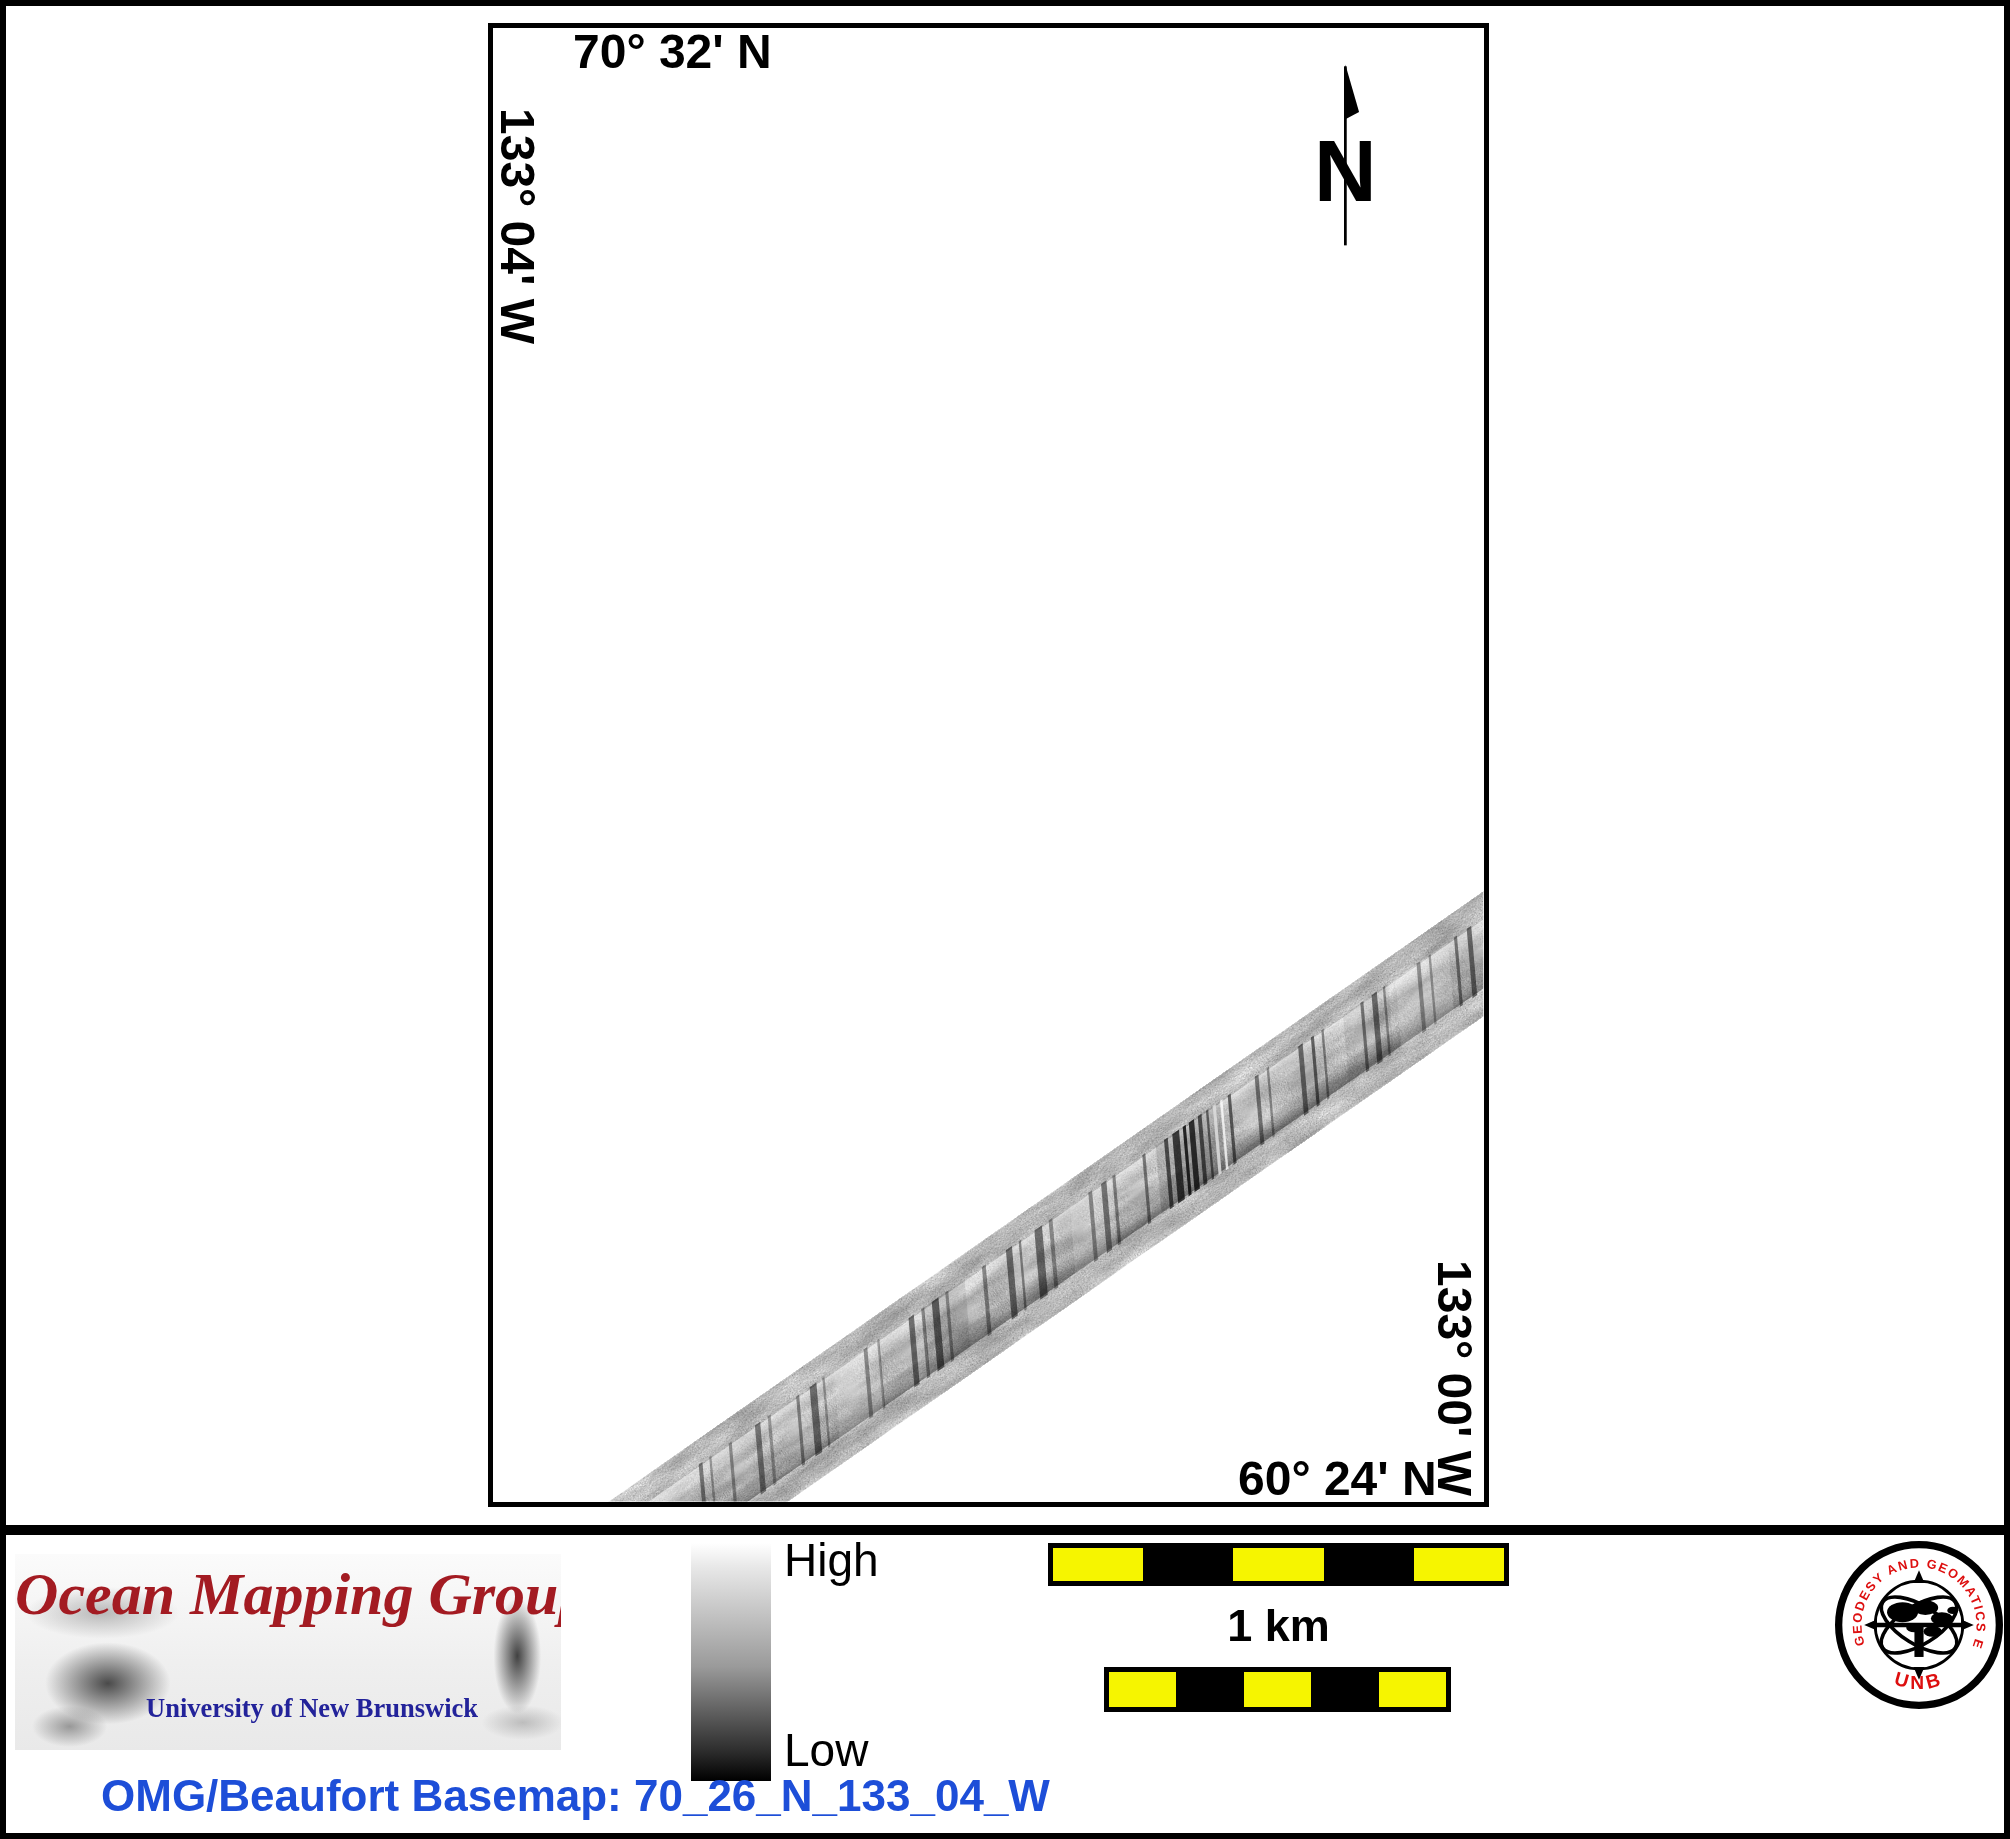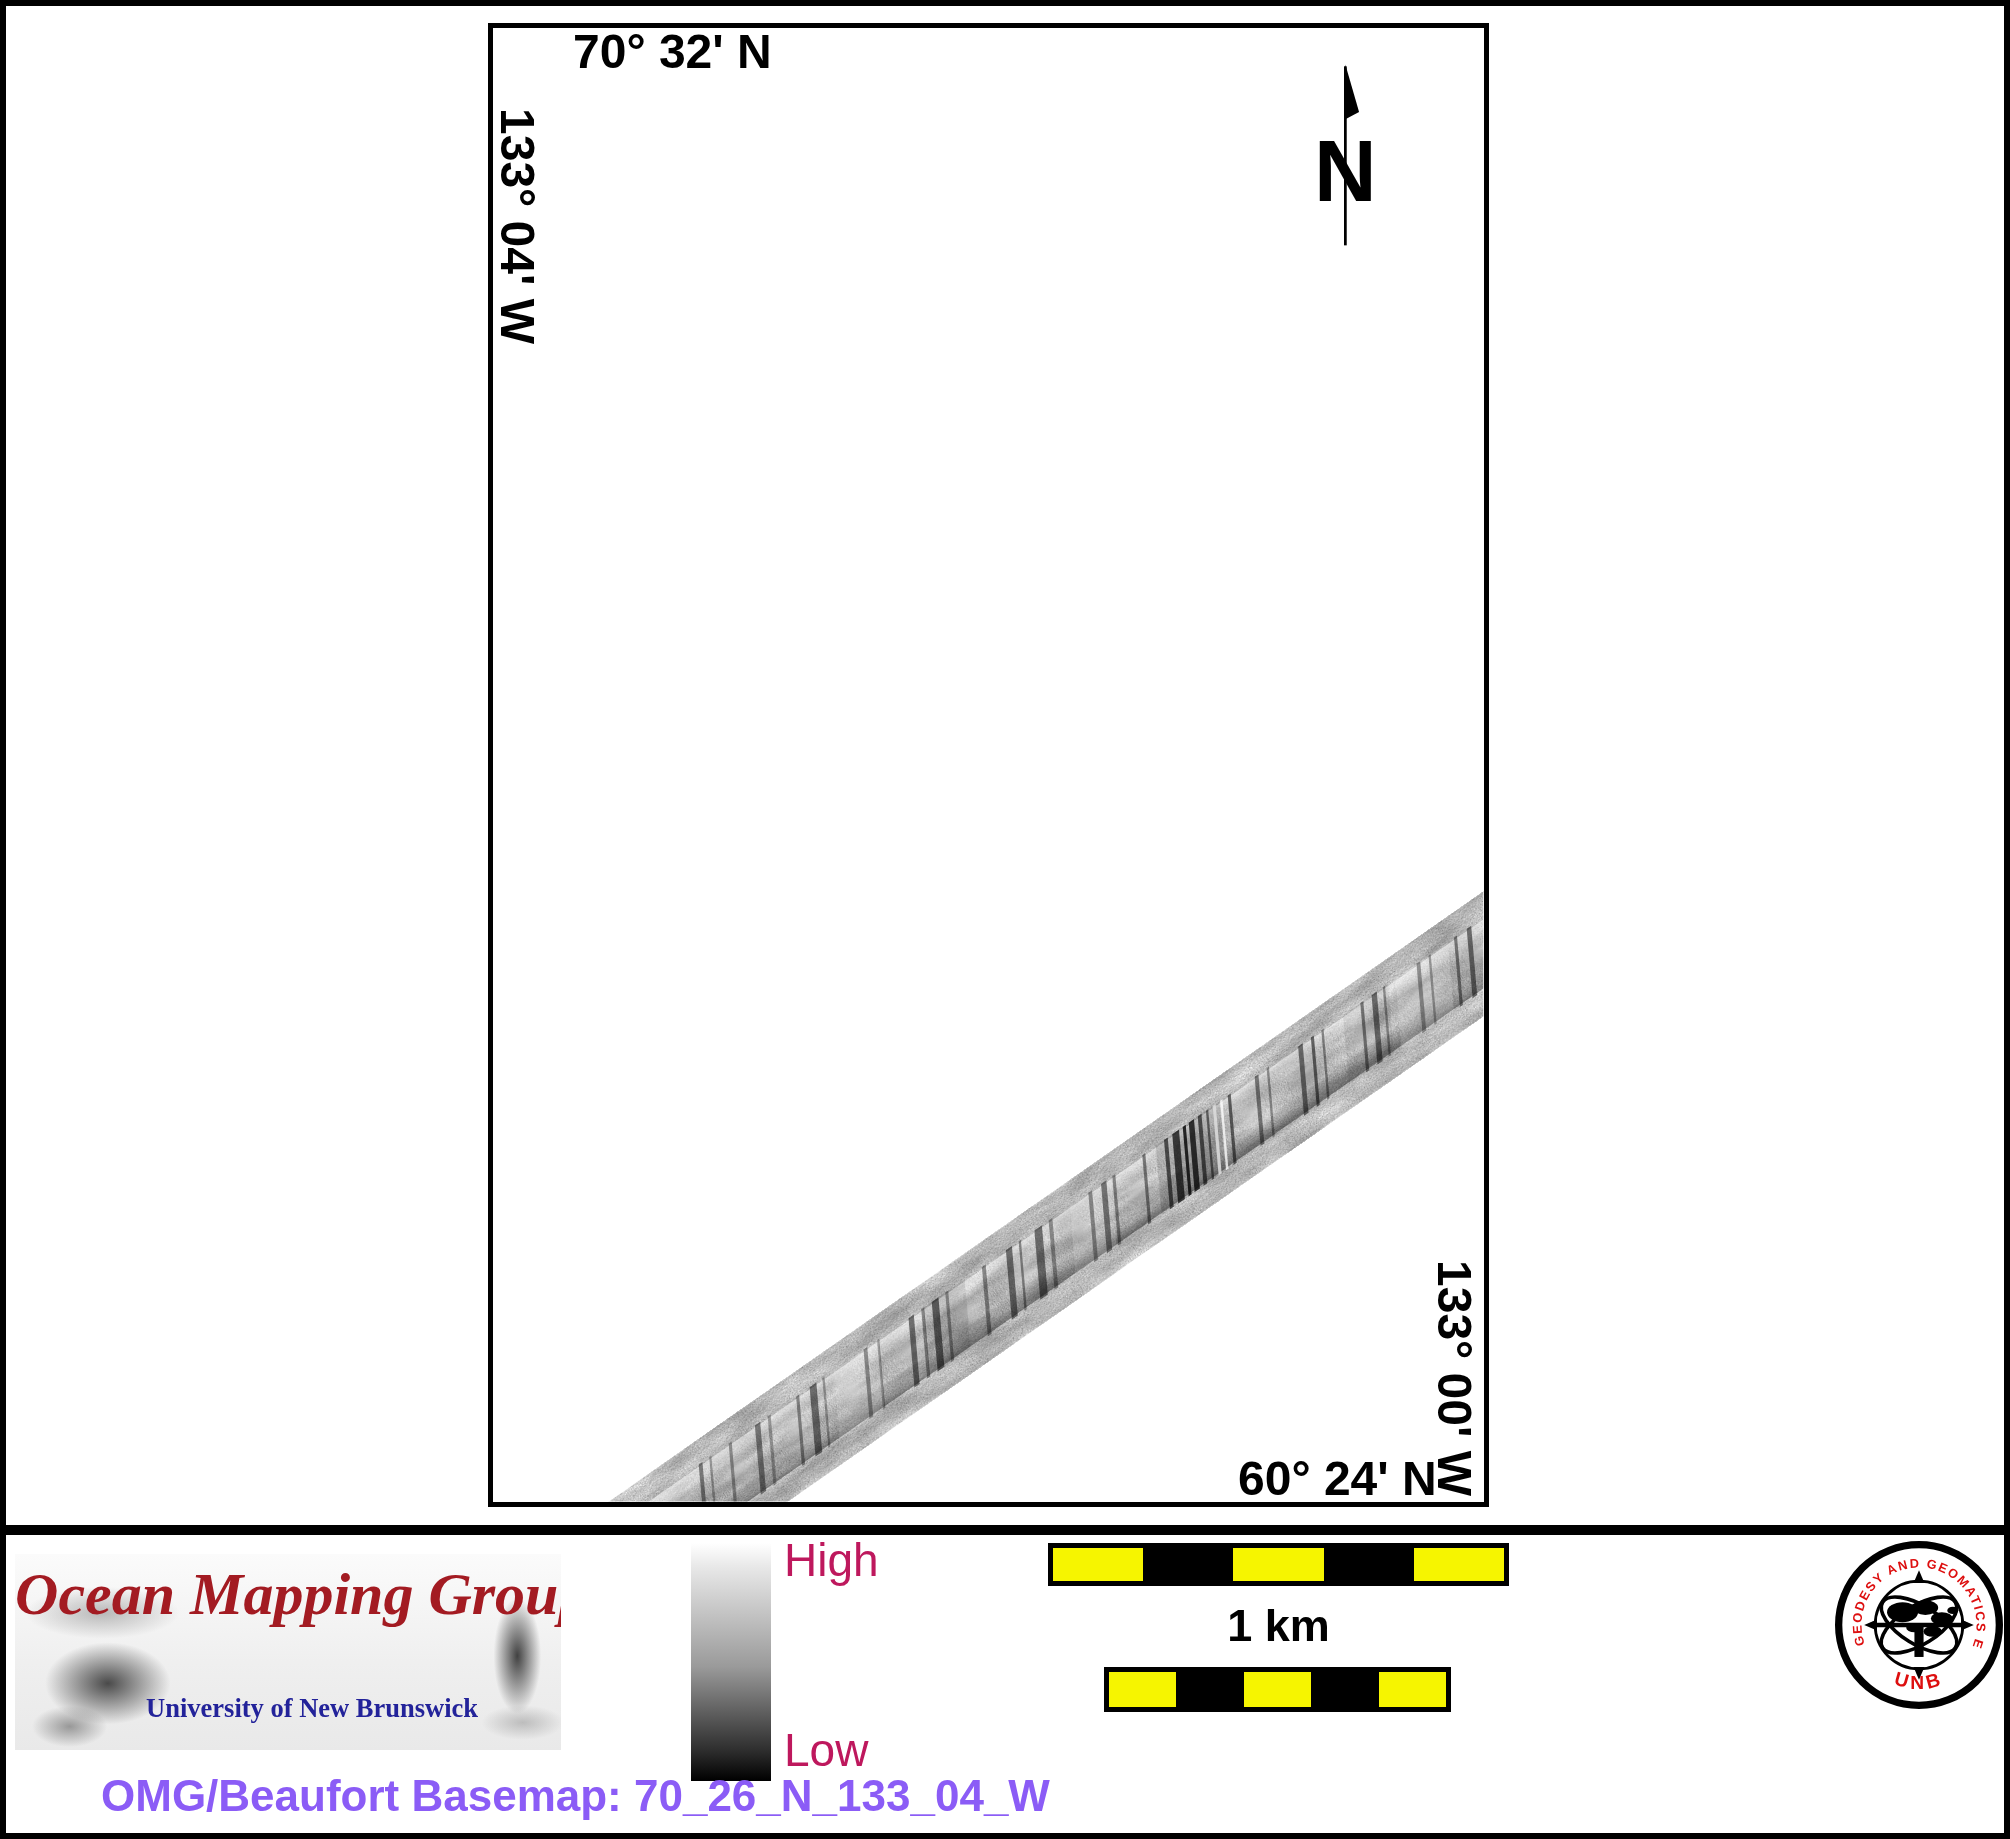--- a/index.html
+++ b/index.html
@@ -44,35 +44,35 @@
   }
   .banner-country {
     position:absolute; left:0; top:168px; width:100%; text-align:center;
     font-family:"Liberation Serif","DejaVu Serif",serif; font-weight:bold;
     font-size:25.6px; letter-spacing:1.8px; color:var(--unb-blue,#23239a);
   }
   .colorbar {
     position:absolute; left:685px; top:1537px; width:80px; height:238px;
     background:linear-gradient(180deg, #ffffff 0%, #e8e8e8 10%, #9a9a9a 52%, #2b2b2b 88%, #000 100%);
   }
-  .legend-label { position:absolute; font-size:46px; color:#be185d; line-height:1; }
+  .legend-label { position:absolute; font-size:46px; color:#000000; line-height:1; }
   .scalebar {
     position:absolute; display:flex; background:#000; padding:4.6px;
   }
   .bar-km { left:1042px; top:1537px; width:461px; height:43px; }
   .bar-nm { left:1098px; top:1661px; width:347px; height:45px; }
   .scalebar .cell { flex:1; }
   .scalebar .yellow { background:var(--scale-yellow,#f6f500); }
   .scalebar .black { background:#000; }
   .scale-label {
     position:absolute; text-align:center; font-size:45px; font-weight:bold; color:#000; line-height:1;
   }
   .caption {
     position:absolute; left:95px; top:1765px; display:flex; gap:49px;
-    font-size:44px; font-weight:bold; color:#8b5cf6; white-space:nowrap; line-height:1.15;justify-content:flex-end;
+    font-size:44px; font-weight:bold; color:#1d4ed8; white-space:nowrap; line-height:1.15;justify-content:flex-end;
   }
   svg text { font-family:"Liberation Sans","DejaVu Sans",sans-serif; }
 </style>
 </head>
 <body>
 
 <div class="page">
 
   <svg class="abs" style="left:0;top:0" width="2010" height="1839" viewBox="0 0 2200 2013" xmlns="http://www.w3.org/2000/svg">
     <defs>

